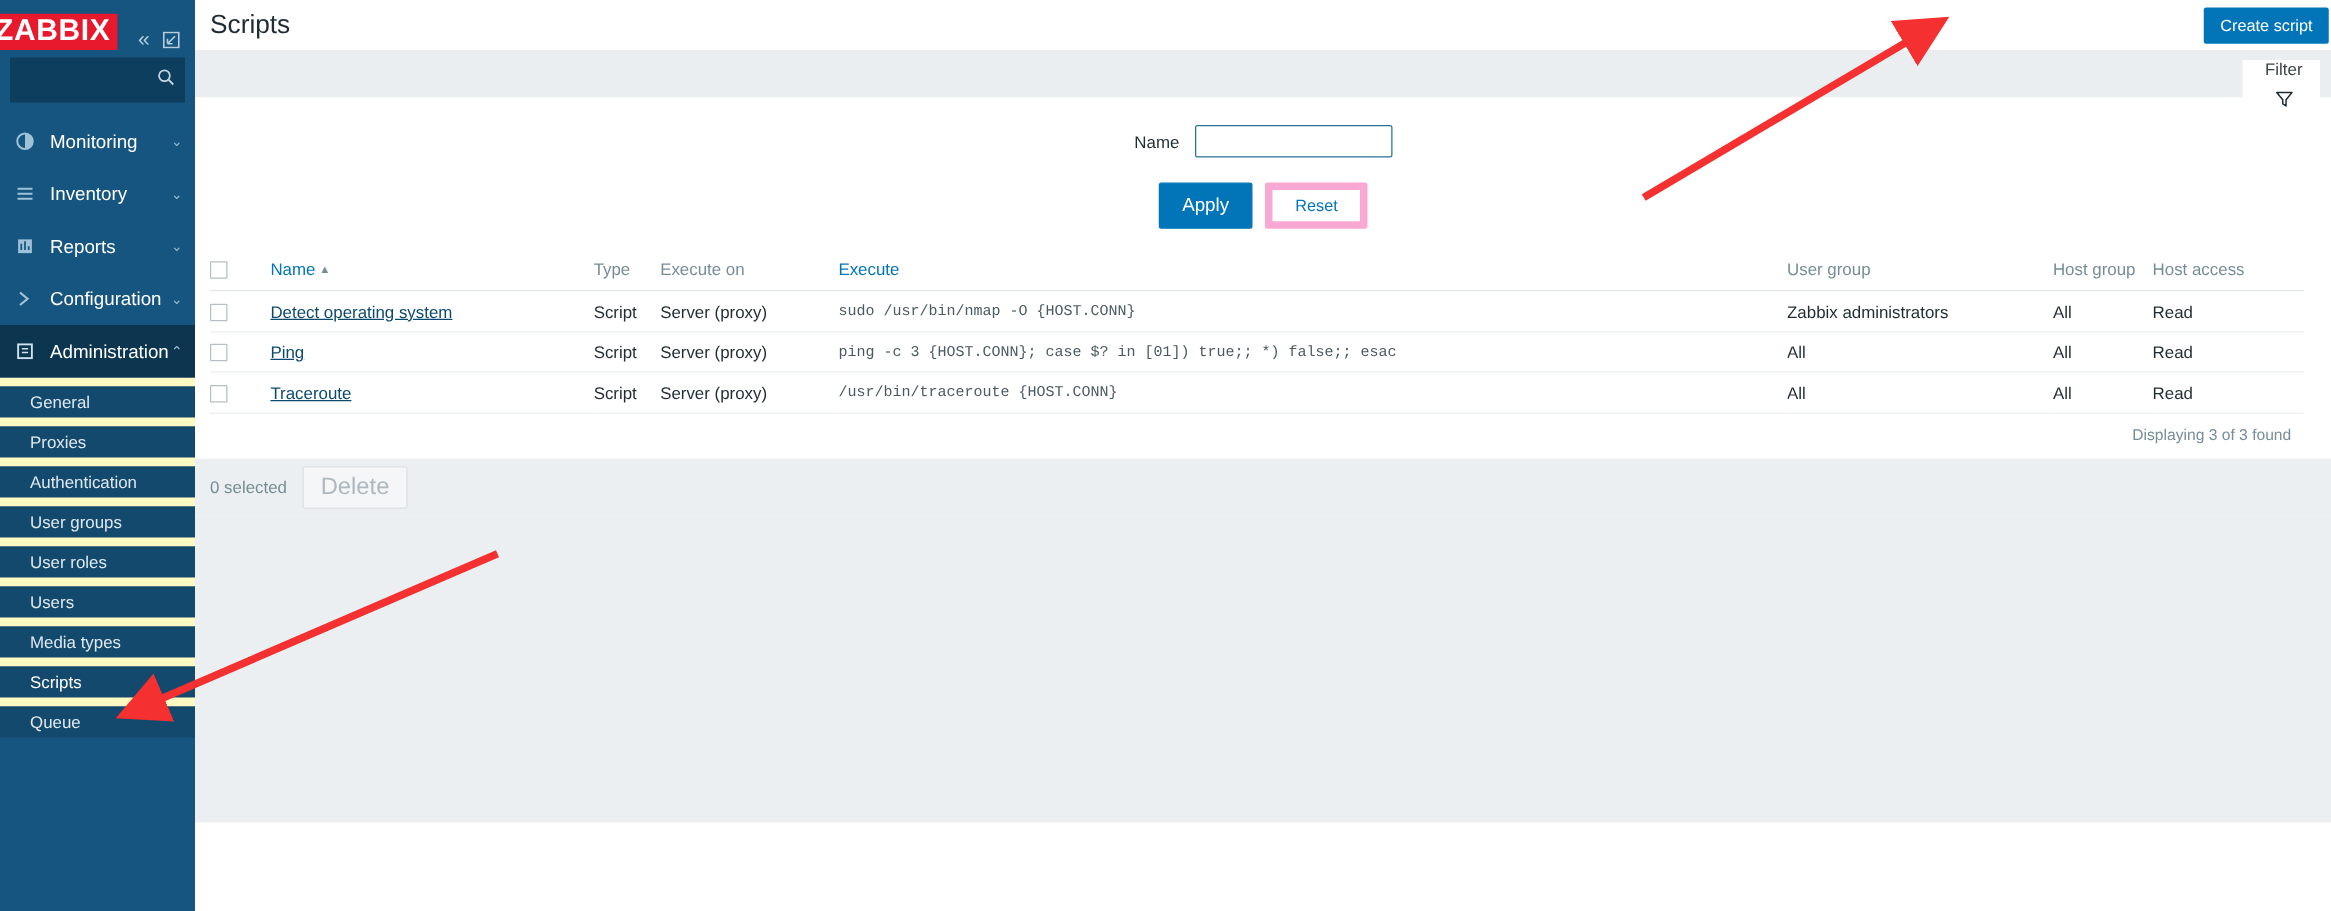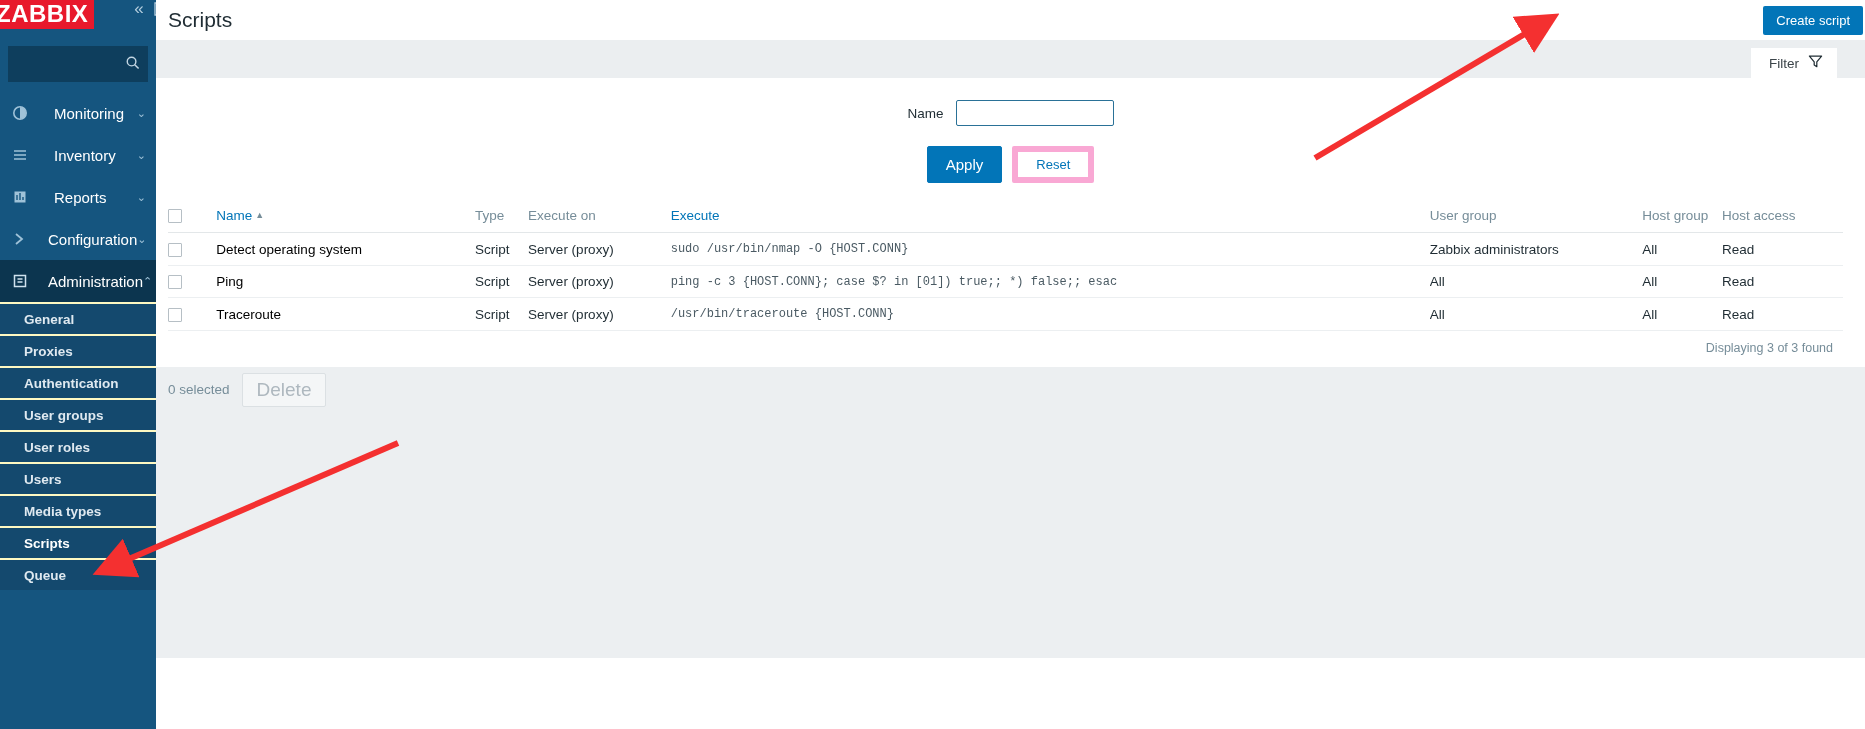--- a/index.html
+++ b/index.html
@@ -8,21 +8,21 @@
     font-family: "Liberation Sans", sans-serif;
     overflow: hidden; background: #fff;
   }
   .app { display: flex; width: 1865px; height: 729px; position: relative; }
 
   
   .sidebar {
     width: 156px; min-width: 156px; height: 729px;
     background: #15557f; position: relative; overflow: hidden;
   }
-  .sb-top { height: 40px; display: flex; align-items: flex-start; position: relative; gap: 24px; }
+  .sb-top { height: 40px; display: flex; align-items: flex-end; position: relative; }
   .logo {
     background: #e8192c; color: #fff;
     font-size: 24px; font-weight: 700; letter-spacing: .5px;
     padding: 2px 6px 3px 6px; margin-left: -10px;
     font-family: "Liberation Sans", sans-serif; line-height: 1;
   }
   .sb-icons { display: flex; gap: 10px; align-items: center; margin-left: 16px; }
   .sb-ic { color: #b5cede; font-size: 17px; line-height: 1; cursor: pointer; }
   .sb-ic svg { display: block; }
 
@@ -37,29 +37,29 @@
   }
   .search-ic { color: #c3d6e3; margin-left: 4px; }
 
   .menu { margin-top: 10px; }
   .m-item {
     display: flex; align-items: center; height: 42px;
     padding: 0 10px 0 12px; color: #fff; font-size: 15px; cursor: pointer;
     position: relative;
   }
   .m-item .m-ic { width: 22px; color: #9fc2d8; display: flex; align-items: center; }
-  .m-item .m-label { flex: 1; margin-left: 20px; white-space: nowrap; }
+  .m-item .m-label { flex: 1; margin-left: 6px; white-space: nowrap; }
   .m-item .m-arrow { color: #9fc2d8; font-size: 11px; }
   .m-item.expanded { background: #0c354f; }
 
   .submenu { background: #14496e; }
   .s-item {
     height: 32px; display: flex; align-items: center;
     padding-left: 24px; color: #dfe9f0; font-size: 13.5px;
-    border-top: 2px solid #fef9c3; cursor: pointer; white-space: nowrap; font-weight: bold;
+    border-top: 7px solid #fef9c3; cursor: pointer; white-space: nowrap;
   }
   .s-item.active { color: #fff; }
 
   
   .main { flex: 1; height: 729px; background: #fff; position: relative; overflow: hidden; }
 
   .header {
     height: 40px; display: flex; align-items: center;
     padding: 0 10px 0 12px; background: #fff;
   }
@@ -72,21 +72,21 @@
     margin-right: -8px;
   }
 
   .filter-tabs {
     height: 38px; background: #ebeef0; display: flex;
     align-items: flex-end; justify-content: flex-end;
   }
   .filter-tab {
     background: #fff; height: 30px; display: flex; align-items: center;
     gap: 9px; padding: 0 14px 0 18px; font-size: 13.5px; color: #3b4449;
-    cursor: pointer; margin-right: 28px;
+    cursor: pointer; margin-right: 9px; flex-direction: column;
   }
   .funnel { color: #1f2c33; }
 
   .filter-body { background: #fff; padding: 22px 0 16px 0; }
   .filter-row {
     display: flex; align-items: center; justify-content: center;
     gap: 12px; margin-bottom: 20px;
   }
   .filter-label { font-size: 13.5px; color: #1f2c33; }
   .filter-input {
@@ -113,21 +113,21 @@
     color: #768d99; padding: 9px 6px 9px 0; border-bottom: 1px solid #e3e7e9;
     white-space: nowrap;
   }
   thead th.link { color: #0275b8; cursor: pointer; }
   .sort-arrow { color: #768d99; font-size: 9px; margin-left: 3px; vertical-align: 2px; }
   tbody td {
     font-size: 13.5px; color: #1f2c33; padding: 8px 6px 8px 0;
     border-bottom: 1px solid #eceff1; white-space: nowrap; overflow: hidden;
   }
   td.mono, th.mono { font-family: "Liberation Mono", monospace; font-size: 12px; color: #4a5a63; }
-  .cell-link { color: #000000; cursor: pointer; }
+  .cell-link { color: #0c4a6e; cursor: pointer; text-decoration: underline; }
   .cb {
     width: 14px; height: 14px; border: 1px solid #b6bfc5; border-radius: 1px;
     background: #fff; display: inline-block; cursor: pointer; vertical-align: middle;
   }
   .col-cb { width: 40px; }
   .col-name { width: 214px; }
   .col-type { width: 44px; }
   .col-exec { width: 118px; }
   .col-cmd { width: 628px; }
   .col-ug { width: 176px; }

